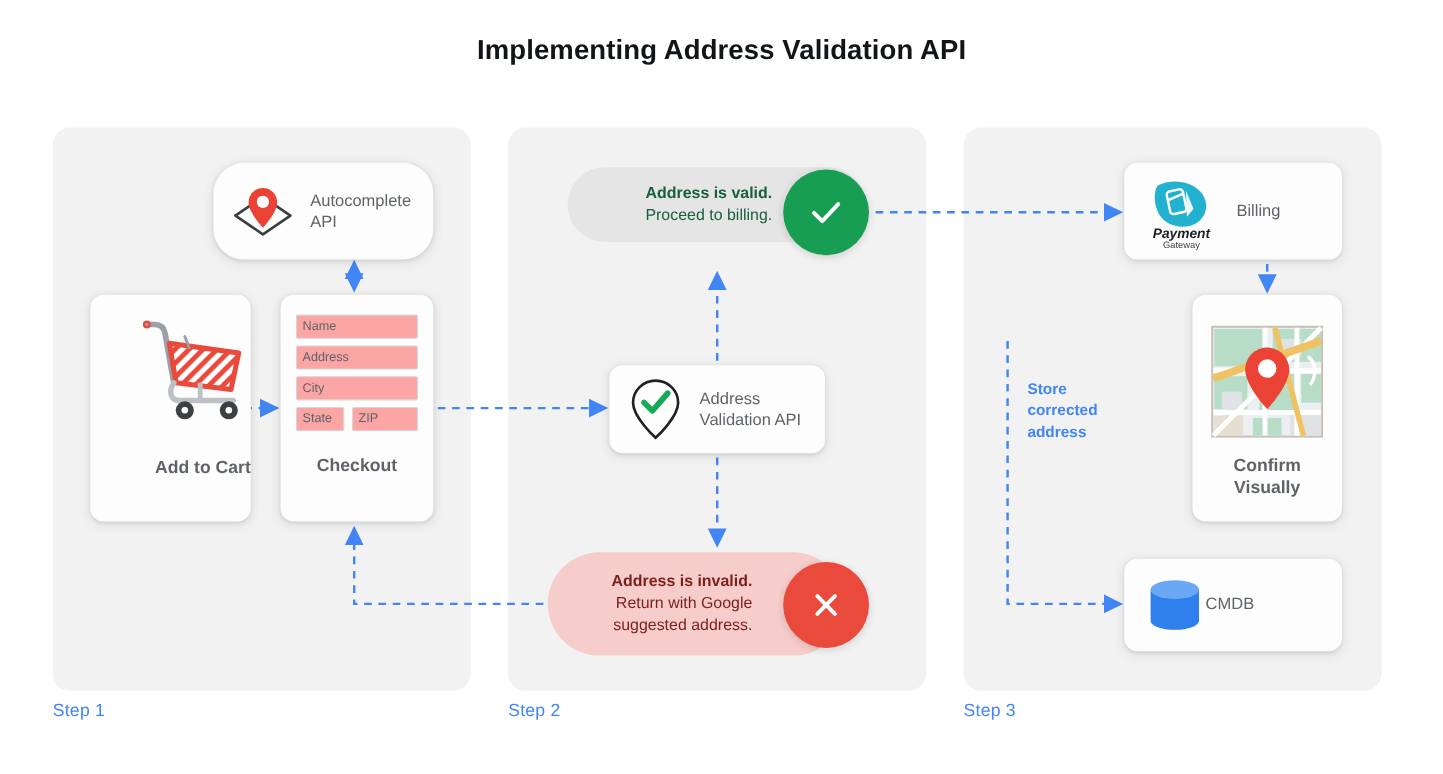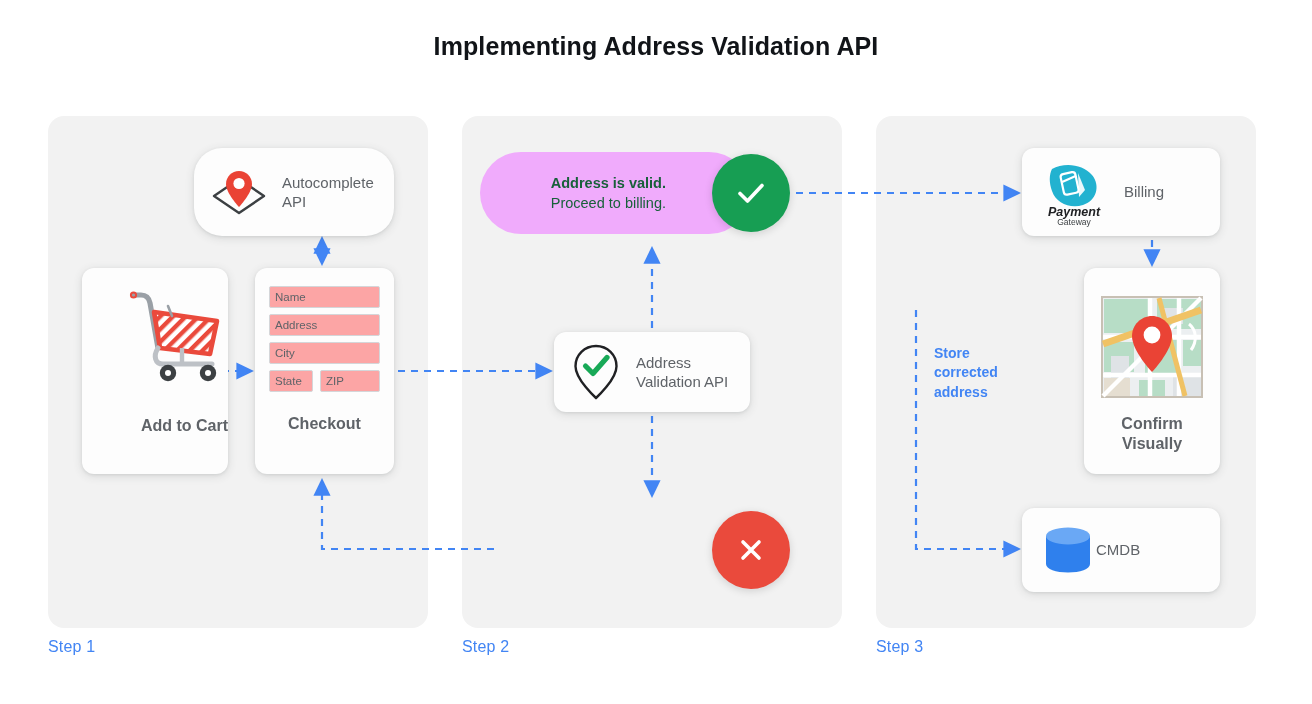--- a/index.html
+++ b/index.html
@@ -92,22 +92,22 @@
     display: flex; align-items: center; padding-left: 16px; gap: 14px;
   }
   #card-validation .card-label { white-space: pre-line; }
 
   
   .pill {
     position: absolute; border-radius: 999px;
     display: flex; align-items: center; justify-content: flex-end;
   }
   #pill-valid {
-    left: 480px; top: 152px; width: 270px; height: 82px;
-    background: #f0abfc;
+    left: 516px; top: 152px; width: 270px; height: 68px;
+    background: #e5e5e5;
   }
   #pill-invalid {
     left: 498px; top: 502px; width: 270px; height: 94px;
     background: #f7cdcb;
   }
   .pill-text { text-align: right; padding-right: 84px; }
   .pill-text .l1 { font-weight: bold; }
   #pill-valid .pill-text { font-size: 14.5px; color: #18603a; line-height: 1.4; }
   #pill-invalid .pill-text { font-size: 14.5px; color: #7a1f1a; line-height: 1.38; }
 
@@ -256,20 +256,27 @@
 
   <div class="card" id="card-validation">
     <svg class="icon" width="52" height="62" viewBox="0 0 52 62">
       <path d="M26 5 C14.5 5 5.5 14 5.5 25.2 C5.5 38.5 26 57 26 57 C26 57 46.5 38.5 46.5 25.2 C46.5 14 37.5 5 26 5 Z" fill="none" stroke="#202124" stroke-width="2.4"></path>
       <path d="M15.5 25 L23 32.5 L37 16.5" fill="none" stroke="#18a957" stroke-width="5.2" stroke-linecap="round" stroke-linejoin="round"></path>
     </svg>
     <span class="card-label">Address
 Validation API</span>
   </div>
 
+  <div class="pill" id="pill-invalid">
+    <div class="pill-text">
+      <div class="l1">Address is invalid.</div>
+      <div class="l2">Return with Google</div>
+      <div class="l3">suggested address.</div>
+    </div>
+  </div>
   <div class="status-circle" id="circle-invalid">
     <svg class="icon" width="40" height="40" viewBox="0 0 40 40">
       <path d="M12 12 L28 28 M28 12 L12 28" fill="none" stroke="#ffffff" stroke-width="3.6" stroke-linecap="round"></path>
     </svg>
   </div>
 
   <div class="card" id="card-billing">
     <svg class="icon" width="72" height="70" viewBox="0 0 72 70">
       <path d="M14 12 C26 5 45 7 54 18 C63 29 58 44 45 48 C32 52 18 46 14 34 C11 26 11 18 14 12 Z" fill="#22b2d0"></path>
       <g fill="none" stroke="#ffffff" stroke-width="2.2">

